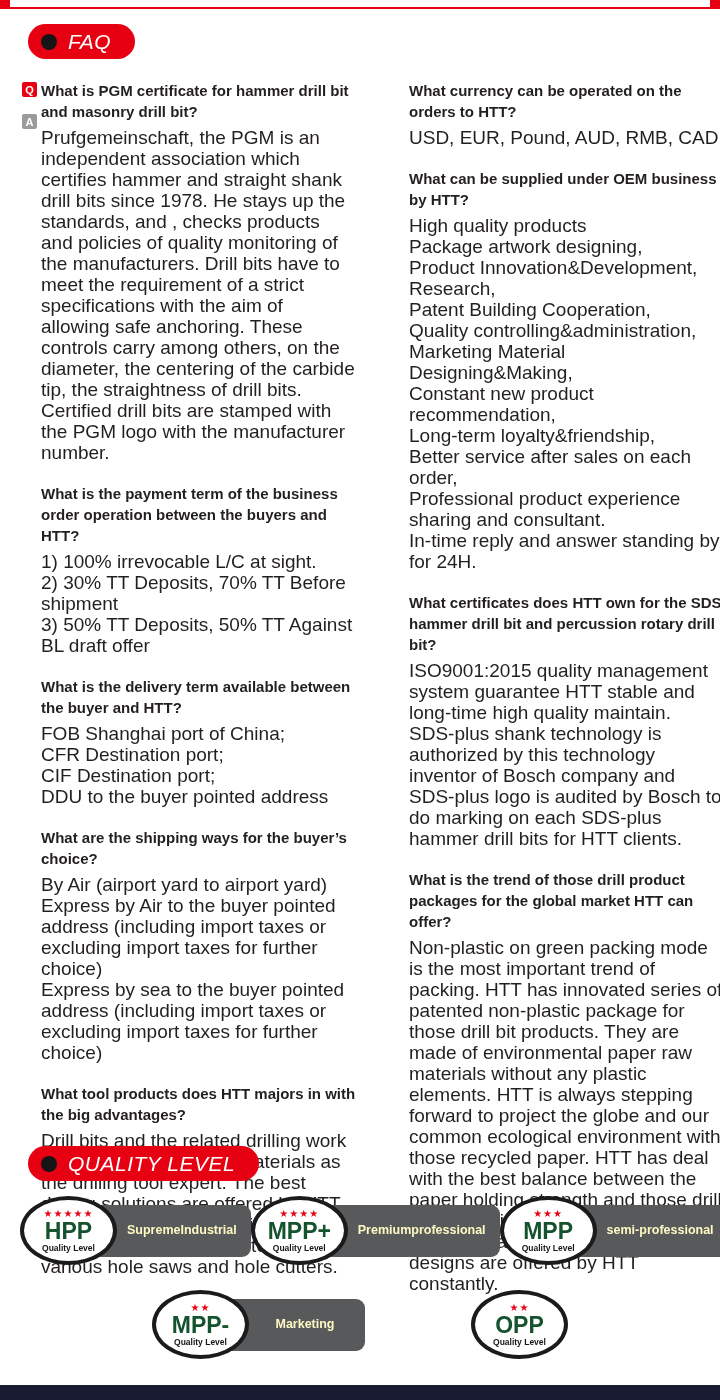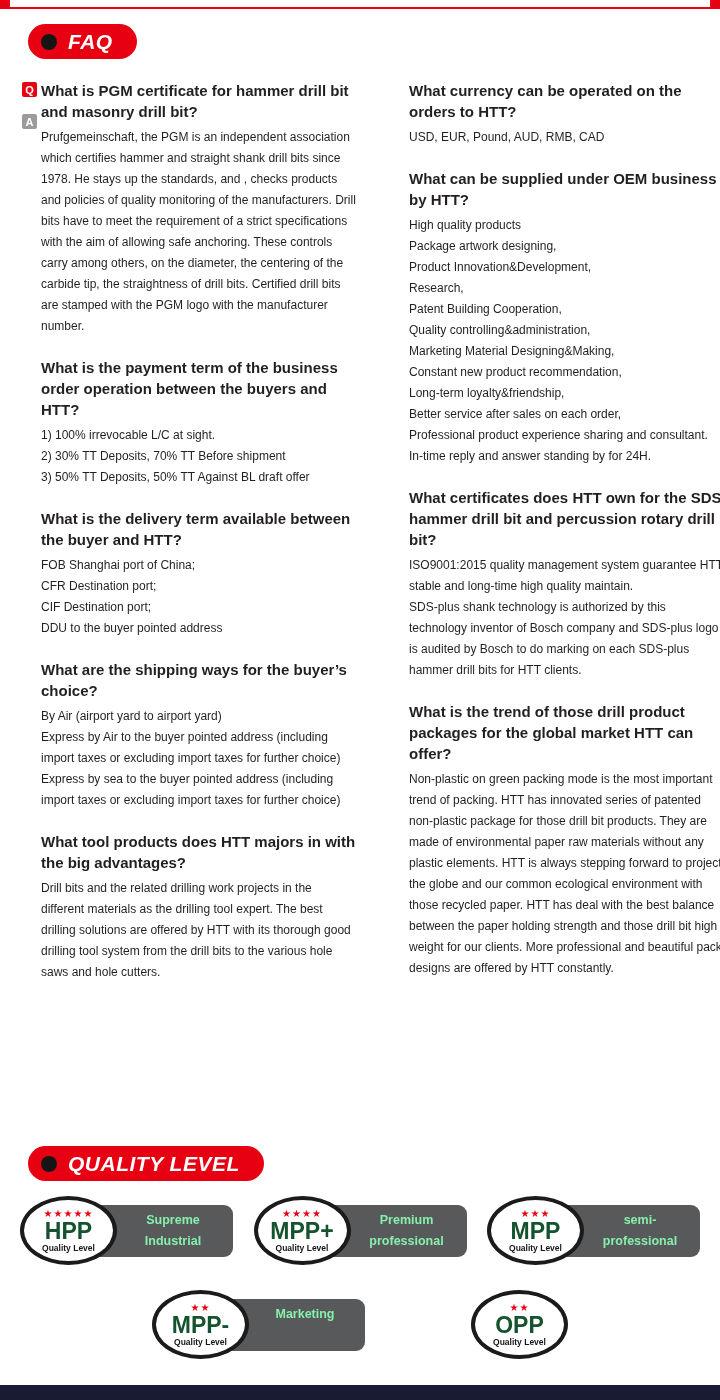--- a/index.html
+++ b/index.html
@@ -16,61 +16,61 @@
   .corner.right { right:0; }
 
   
   .banner {
     display:flex; align-items:center; gap:11px;
     background:#e60012; border-radius:18px; height:35px;
     padding:0 20px 0 13px; width:max-content;
   }
   .banner .dot { width:16px; height:16px; border-radius:50%; background:#151515; flex:0 0 auto; }
   .banner .banner-text {
-    color:#fff; font-weight:bold; font-style:italic; font-size:21px; letter-spacing:.5px;
+    color:#fff; font-weight:normal; font-style:italic; font-size:21px; letter-spacing:.5px;
     padding-right:4px; white-space:nowrap;
   }
   .faq-banner { position:absolute; top:24px; left:28px; }
   .quality-banner { position:absolute; top:1146px; left:28px; }
 
   
   .qa-marker {
     position:absolute; width:15px; height:15px; border-radius:2px;
     color:#fff; font-size:11px; font-weight:bold;
     display:flex; align-items:center; justify-content:center;
   }
   .q-marker { background:#e60012; left:22px; top:82px; }
   .a-marker { background:#9b9b9d; left:22px; top:114px; }
 
   
   .columns { position:absolute; top:80px; left:41px; display:flex; gap:53px; }
   .col { width:315px; }
   .qa-block { margin-bottom:20px; }
   .question { font-weight:bold; font-size:15px; line-height:21px; margin-bottom:5px; }
-  .answer-line { font-size:12px; line-height:21px; }
+  .answer-line { font-size:19px; line-height:21px; }
 
   
   .badges-row { position:absolute; left:0; right:0; display:flex; }
   .row1 { top:1196px; justify-content:space-between; padding:0 20px; }
   .row2 { top:1290px; justify-content:center; gap:106px; }
   .badge { display:flex; align-items:center; }
   .badge-ellipse {
     width:97px; height:69px; background:#fff;
     border:4px solid #1b1b1b; border-radius:50%;
     display:flex; flex-direction:column; align-items:center; justify-content:center;
     z-index:2; flex:0 0 auto;
   }
   .badge-stars { color:#e60012; font-size:10px; line-height:11px; letter-spacing:1px; }
   .badge-code { color:#14532d; font-weight:bold; font-size:23px; line-height:24px; }
   .badge-sub { color:#161616; font-weight:bold; font-size:8.5px; line-height:10px; }
   .badge-label {
-    background:#58595b; color:#86efac; border-radius:9px;
+    background:#58595b; color:#fef9c3; border-radius:9px;
     margin-left:-34px; min-width:150px; min-height:52px;
     padding:8px 14px 8px 44px;
-    display:flex; flex-direction:column; justify-content:space-between; align-items:center;
+    display:flex; flex-direction:row; justify-content:center; align-items:center;
     font-weight:bold; font-size:12.5px; line-height:15px; text-align:center;
   }
 
   
   .footer-bar { position:absolute; bottom:0; left:0; right:0; height:15px; background:#191b33; }
 </style>
 </head>
 <body>
 
 <div class="top-line"></div>

